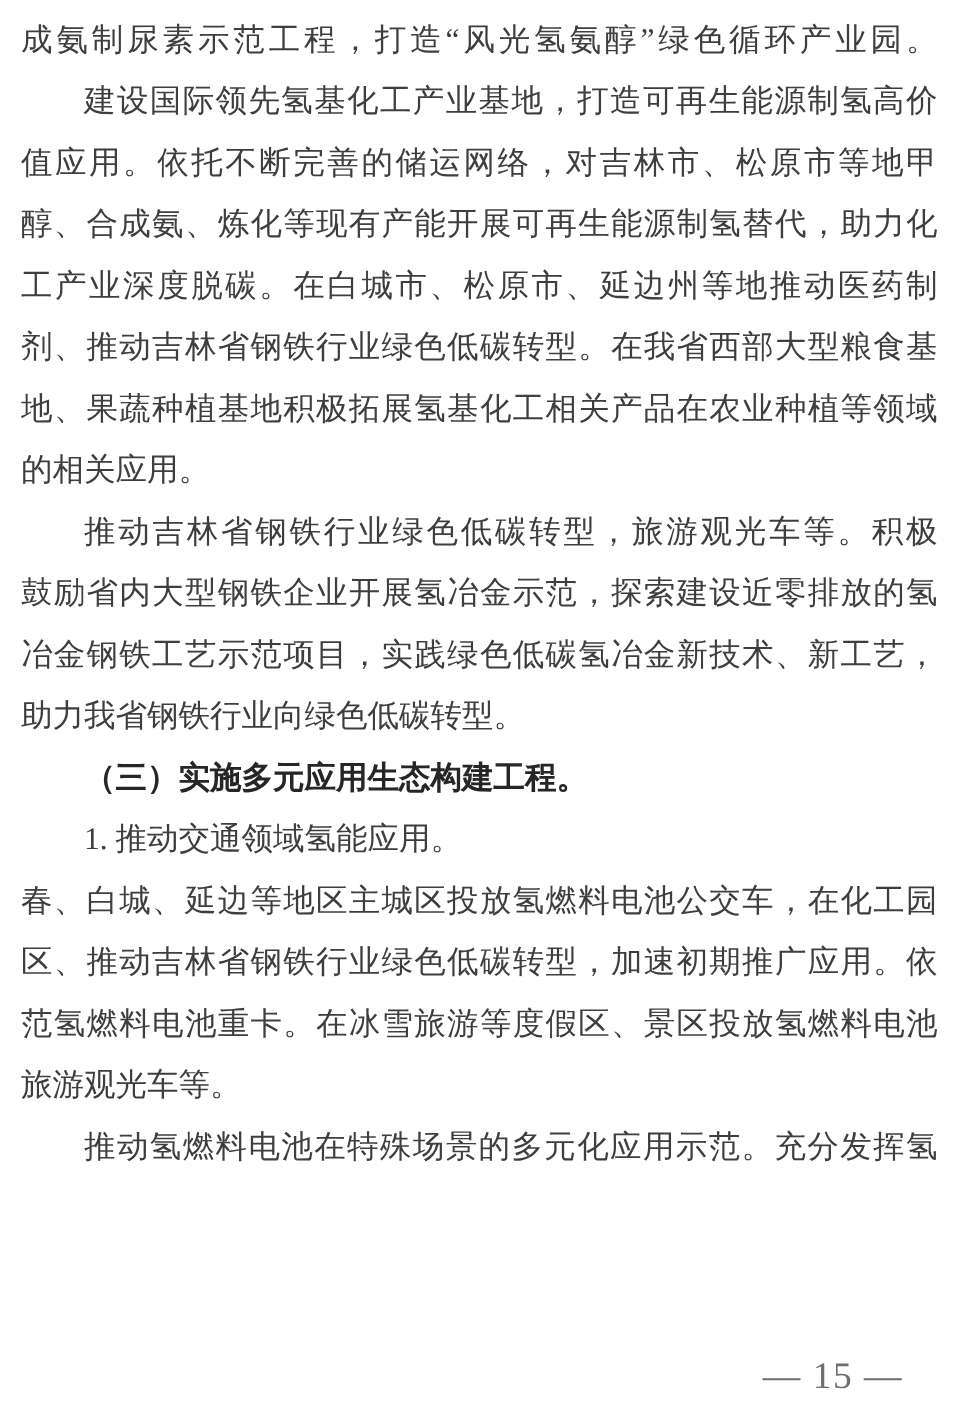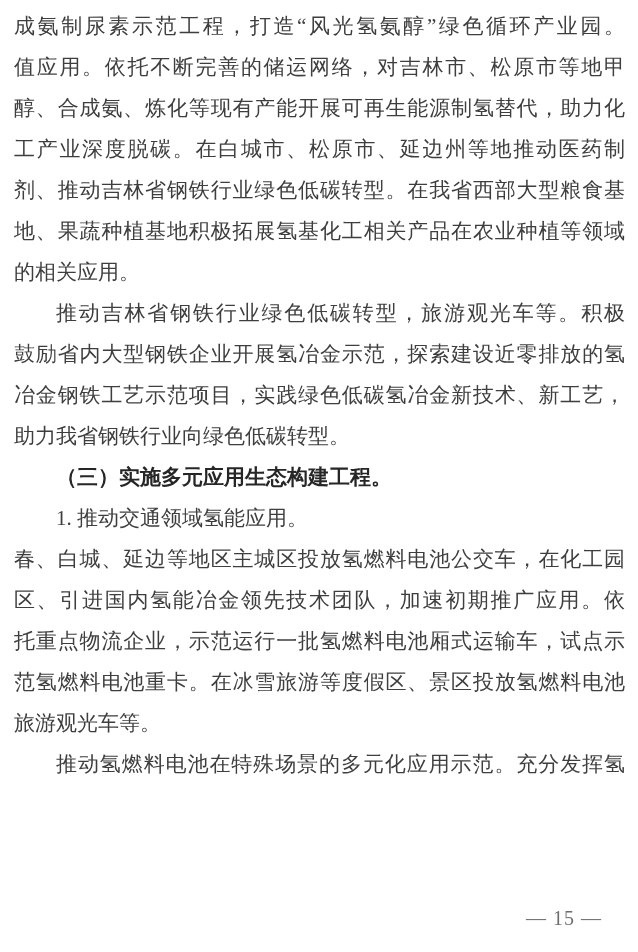--- a/index.html
+++ b/index.html
@@ -39,45 +39,45 @@
   .line.bold {
     font-weight: 700;
     color: #262626;
   }
   .pagenum {
     position: absolute;
     right: 36px;
     top: 903px;
     height: 30px;
     line-height: 30px;
-    font-size: 20px;
+    font-size: 25px;
     color: #6e6e6e;
     letter-spacing: 1px;
     font-family: "Liberation Serif", "DejaVu Serif", serif;
   }
 </style>
 </head>
 <body>
 
 <div class="page">
   <div class="lines">
       <div class="line fill">成氨制尿素示范工程，打造“风光氢氨醇”绿色循环产业园。</div>
+      <div class="line indent fill">建设国际领先氢基化工产业基地，打造可再生能源制氢高价</div>
       <div class="line fill">值应用。依托不断完善的储运网络，对吉林市、松原市等地甲</div>
       <div class="line fill">醇、合成氨、炼化等现有产能开展可再生能源制氢替代，助力化</div>
       <div class="line fill">工产业深度脱碳。在白城市、松原市、延边州等地推动医药制</div>
       <div class="line fill">剂、推动吉林省钢铁行业绿色低碳转型。在我省西部大型粮食基</div>
       <div class="line fill">地、果蔬种植基地积极拓展氢基化工相关产品在农业种植等领域</div>
       <div class="line">的相关应用。</div>
       <div class="line indent fill">推动吉林省钢铁行业绿色低碳转型，旅游观光车等。积极</div>
       <div class="line fill">鼓励省内大型钢铁企业开展氢冶金示范，探索建设近零排放的氢</div>
       <div class="line fill">冶金钢铁工艺示范项目，实践绿色低碳氢冶金新技术、新工艺，</div>
       <div class="line">助力我省钢铁行业向绿色低碳转型。</div>
       <div class="line indent bold">（三）实施多元应用生态构建工程。</div>
       <div class="line indent">1. 推动交通领域氢能应用。</div>
       <div class="line fill">春、白城、延边等地区主城区投放氢燃料电池公交车，在化工园</div>
-      <div class="line fill">区、引进国内氢能冶金领先技术团队，加速初期推广应用。依</div>
-      <div class="line fill">托重点物流企业，示范运行一批氢燃料电池厢式运输车，试点示</div>
+      <div class="line fill">区、推动吉林省钢铁行业绿色低碳转型，加速初期推广应用。依</div>
       <div class="line fill">范氢燃料电池重卡。在冰雪旅游等度假区、景区投放氢燃料电池</div>
       <div class="line">旅游观光车等。</div>
       <div class="line indent fill">推动氢燃料电池在特殊场景的多元化应用示范。充分发挥氢</div>
     </div>
   <div class="pagenum">— 15 —</div>
 </div>
 
 </body></html>

